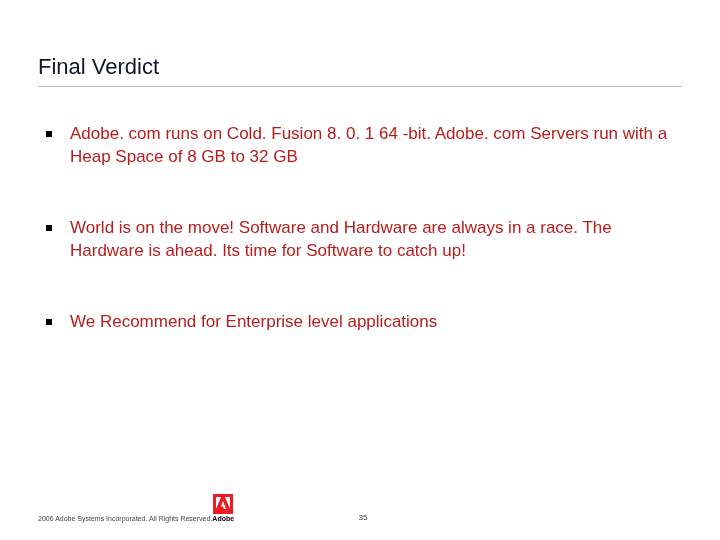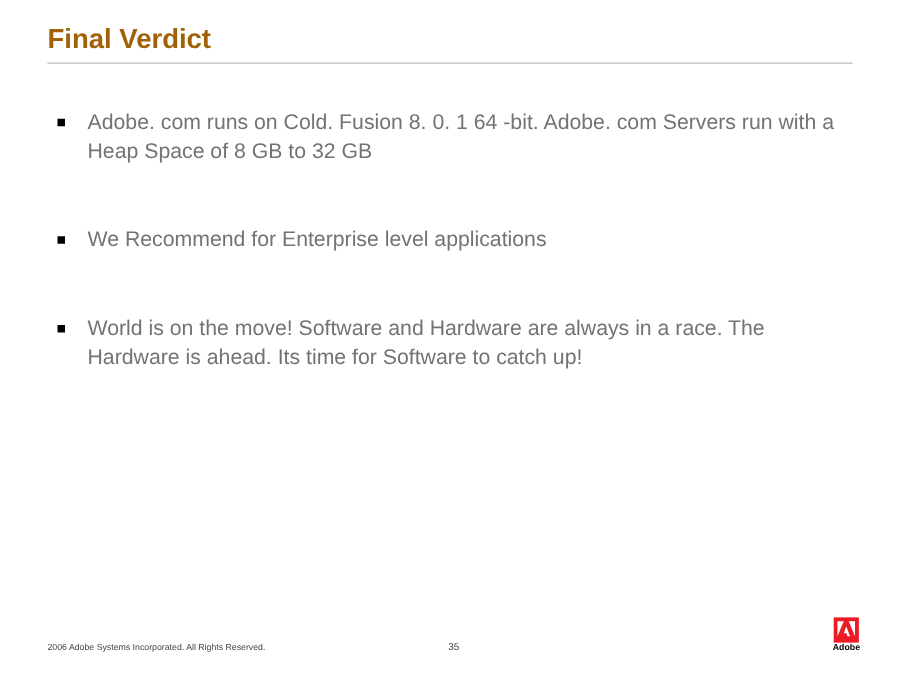--- a/index.html
+++ b/index.html
@@ -16,23 +16,24 @@
       overflow: hidden;
     }
     .slide {
       width: 100%;
       height: 100%;
       padding: 18px 38px 0 38px;
       position: relative;
     }
     .title {
       font-size: 22px;
-      font-weight: bold;
-      color: #a16207;
+      font-weight: normal;
+      color: #0f172a;
       margin-bottom: 6px;
+      margin-top: 36px;
     }
     .divider {
       border: none;
       border-top: 1px solid #bbb;
       margin-bottom: 36px;
     }
     .bullets {
       list-style: none;
       padding-left: 8px;
     }
@@ -45,30 +46,29 @@
       width: 6px;
       height: 6px;
       background: #000;
       flex-shrink: 0;
       margin-top: 8px;
       margin-right: 18px;
     }
     .bullet-text {
       font-size: 17px;
       line-height: 1.35;
-      color: #737373;
+      color: #b91c1c;
     }
     .footer {
       position: absolute;
       bottom: 18px;
       left: 38px;
       right: 32px;
       display: flex;
       align-items: flex-end;
-      justify-content: space-between;
     }
     .copyright {
       font-size: 7px;
       color: #444;
     }
     .page-number {
       font-size: 8px;
       color: #444;
       position: absolute;
       left: 50%;
@@ -105,25 +105,25 @@
   <h1 class="title">Final Verdict</h1>
   <hr class="divider">
 
   <ul class="bullets">
     <li>
       <span class="bullet-marker"></span>
       <span class="bullet-text">Adobe. com runs on Cold. Fusion 8. 0. 1 64 -bit.  Adobe. com Servers run with a Heap Space of 8 GB to 32 GB</span>
     </li>
     <li>
       <span class="bullet-marker"></span>
-      <span class="bullet-text">We Recommend for Enterprise level applications</span>
+      <span class="bullet-text">World is on the move! Software and Hardware  are  always in a race. The Hardware is ahead.  Its time for Software to catch up!</span>
     </li>
     <li>
       <span class="bullet-marker"></span>
-      <span class="bullet-text">World is on the move! Software and Hardware  are  always in a race. The Hardware is ahead.  Its time for Software to catch up!</span>
+      <span class="bullet-text">We Recommend for Enterprise level applications</span>
     </li>
   </ul>
 
   <div class="footer">
     <div class="copyright">2006 Adobe Systems Incorporated. All Rights Reserved.</div>
     <div class="page-number">35</div>
     <div class="logo">
       <div class="logo-mark">
         <svg viewBox="0 0 20 20">
           <rect width="20" height="20" fill="#ed1c24"></rect>

